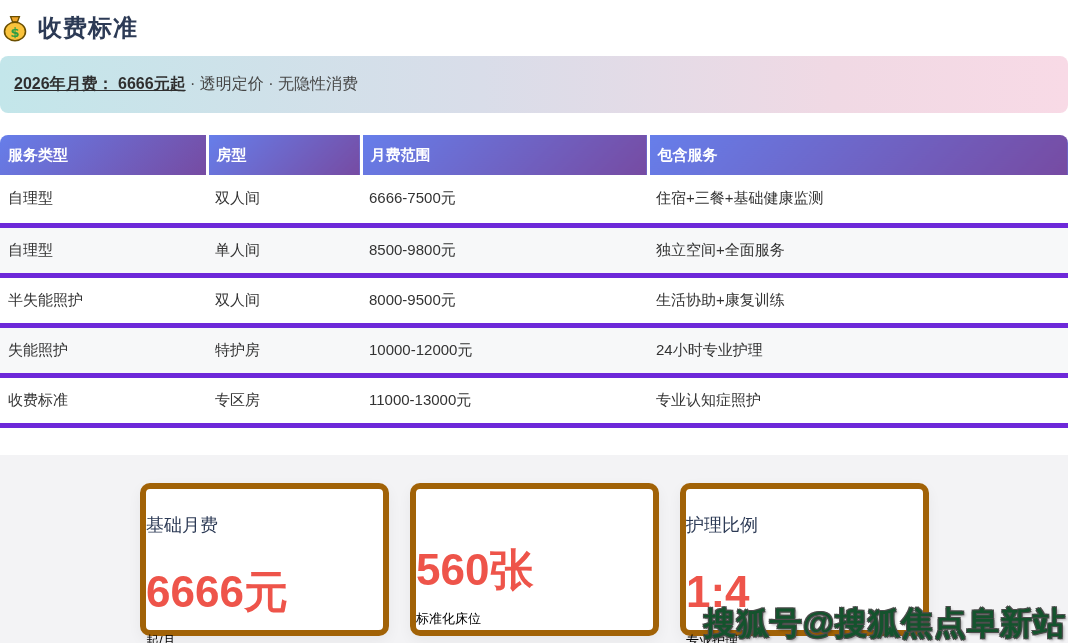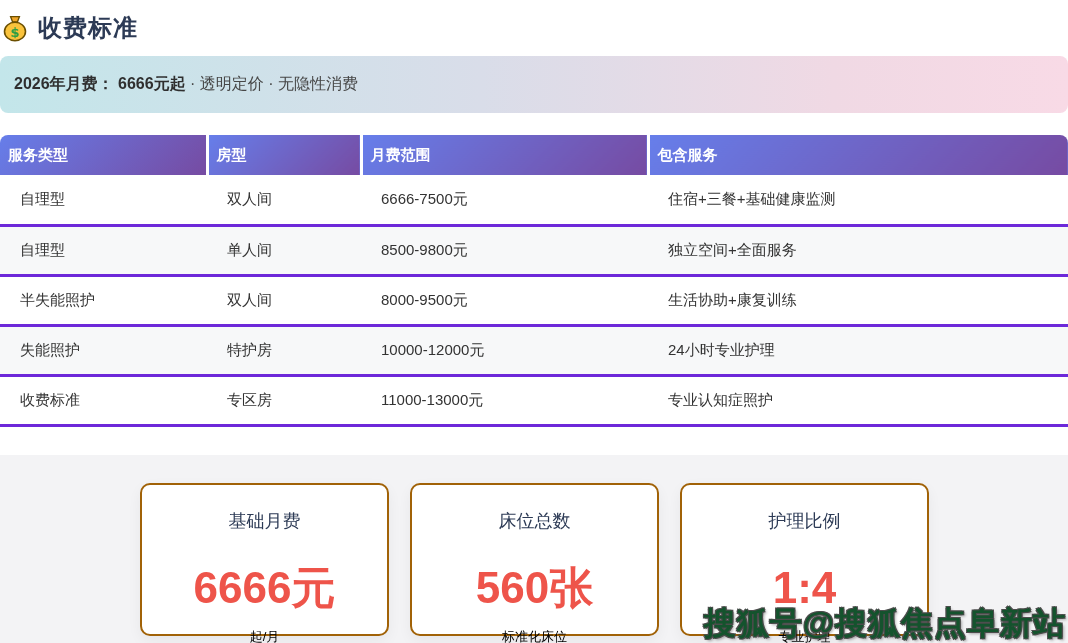--- a/index.html
+++ b/index.html
@@ -22,58 +22,58 @@
   }
   .banner {
     margin-top:12px; height:57px; border-radius:8px;
     background:linear-gradient(90deg,
       var(--banner-start,#c3e6ea) 0%,
       #d9dde9 45%, #f0d9e4 78%,
       var(--banner-end,#f8dae6) 100%);
     display:flex; align-items:center;
     padding:0 14px; font-size:16px; white-space:pre;
   }
-  .banner-strong { font-weight:bold; color:#2f2f2f; }
+  .banner-strong { font-weight:bold; color:#2f2f2f;text-decoration:underline; }
   .banner-rest { color:#474747; }
   .fee-table {
     width:100%; margin-top:22px;
     border-collapse:collapse; table-layout:fixed;
   }
   .fee-table th {
     background:linear-gradient(135deg,
       var(--hdr-start,#667eea) 0%,
       var(--hdr-end,#764ba2) 100%);
     color:#fff; font-size:15px; font-weight:bold;
     text-align:left; height:40px; padding-left:8px;
   }
   .fee-table th:not(:last-child){ border-right:3px solid #fff; }
   .fee-table th:nth-child(1){ width:207px; border-top-left-radius:8px; }
   .fee-table th:nth-child(2){ width:154px; }
   .fee-table th:nth-child(3){ width:287px; }
   .fee-table th:nth-child(4){ border-top-right-radius:8px; }
   .fee-table td {
-    height:50px; padding-left:20px;
+    height:50px; padding-left:8px;
     font-size:15px; color:#333;
-    border-bottom:3px solid #6d28d9;
+    border-bottom:5px solid #6d28d9;
   }
   .fee-table tbody tr:nth-child(even){ background:#f7f8f9; }
   .stats-section {
     position:absolute; left:0; top:455px;
     width:1068px; height:188px;
     background:#f3f3f5;
   }
   .cards-row {
     position:absolute; left:140px; top:28px;
     display:flex; gap:21px;
   }
   .stat-card {
     width:249px; height:153px;
-    background:#fff; border:2px solid #a16207; border-radius:10px;
+    background:#fff; border:6px solid #a16207; border-radius:10px;
     box-shadow:0 5px 14px rgba(0,0,0,.05);
-    text-align:center; padding-top:25px;
+    text-align:left; padding-top:25px;
   }
   .stat-label { font-size:18px; line-height:22px; color:var(--title-navy,#2c3a55); }
   .stat-value {
     font-size:44px; line-height:40px; font-weight:bold;
     color:var(--accent-red,#ee544a); margin-top:36px;
   }
   .stat-sub { font-size:13px; color:#000000; margin-top:20px; }
   .watermark {
     position:absolute; top:602px; right:2px;
     font-size:32px; font-weight:bold; letter-spacing:1px;
@@ -146,21 +146,20 @@
 </table>
 
 <div class="stats-section">
   <div class="cards-row">
     <div class="stat-card">
       <div class="stat-label">基础月费</div>
       <div class="stat-value">6666元</div>
       <div class="stat-sub">起/月</div>
     </div>
     <div class="stat-card">
-      <div class="stat-label">床位总数</div>
       <div class="stat-value">560张</div>
       <div class="stat-sub">标准化床位</div>
     </div>
     <div class="stat-card">
       <div class="stat-label">护理比例</div>
       <div class="stat-value">1:4</div>
       <div class="stat-sub">专业护理</div>
     </div>
   </div>
 </div>

